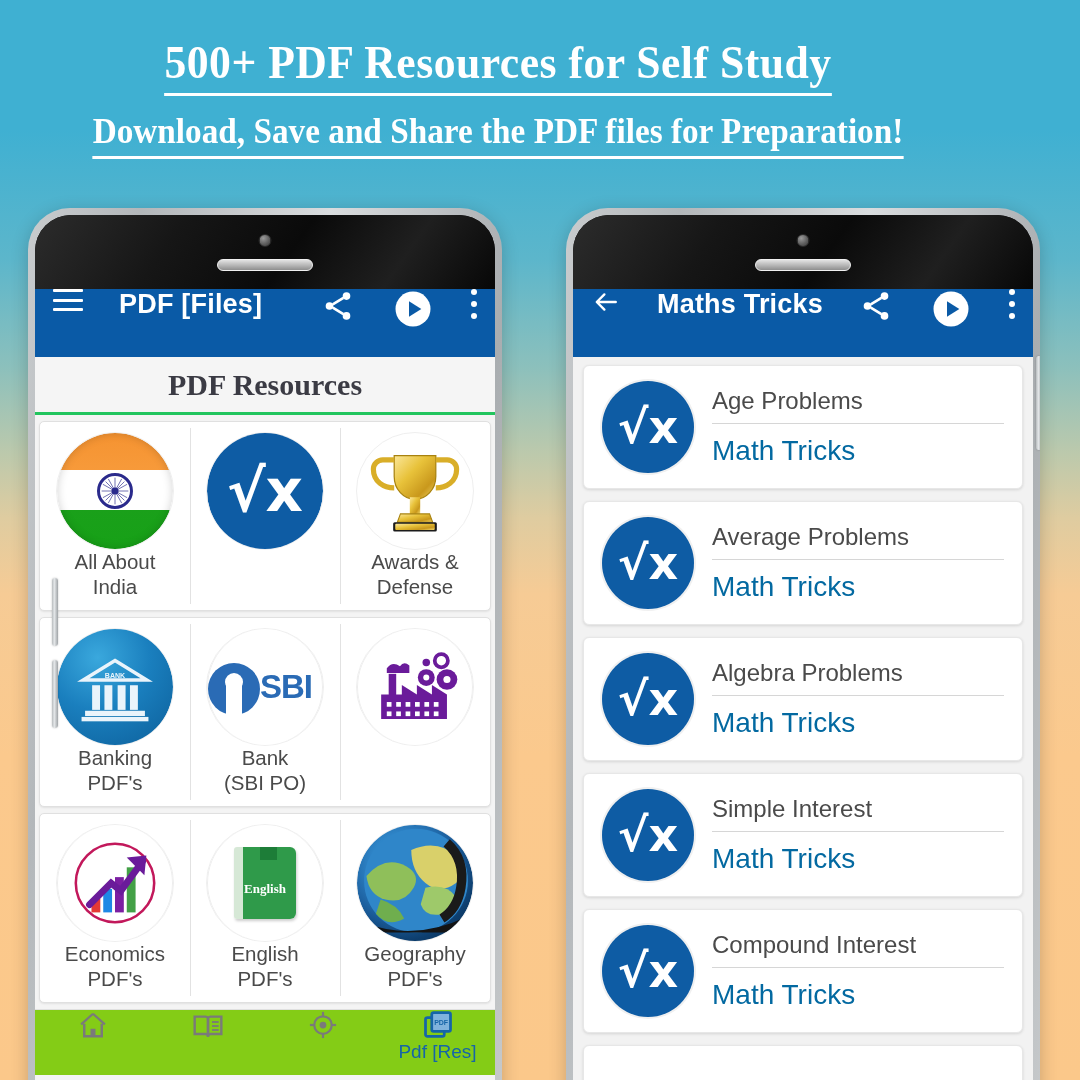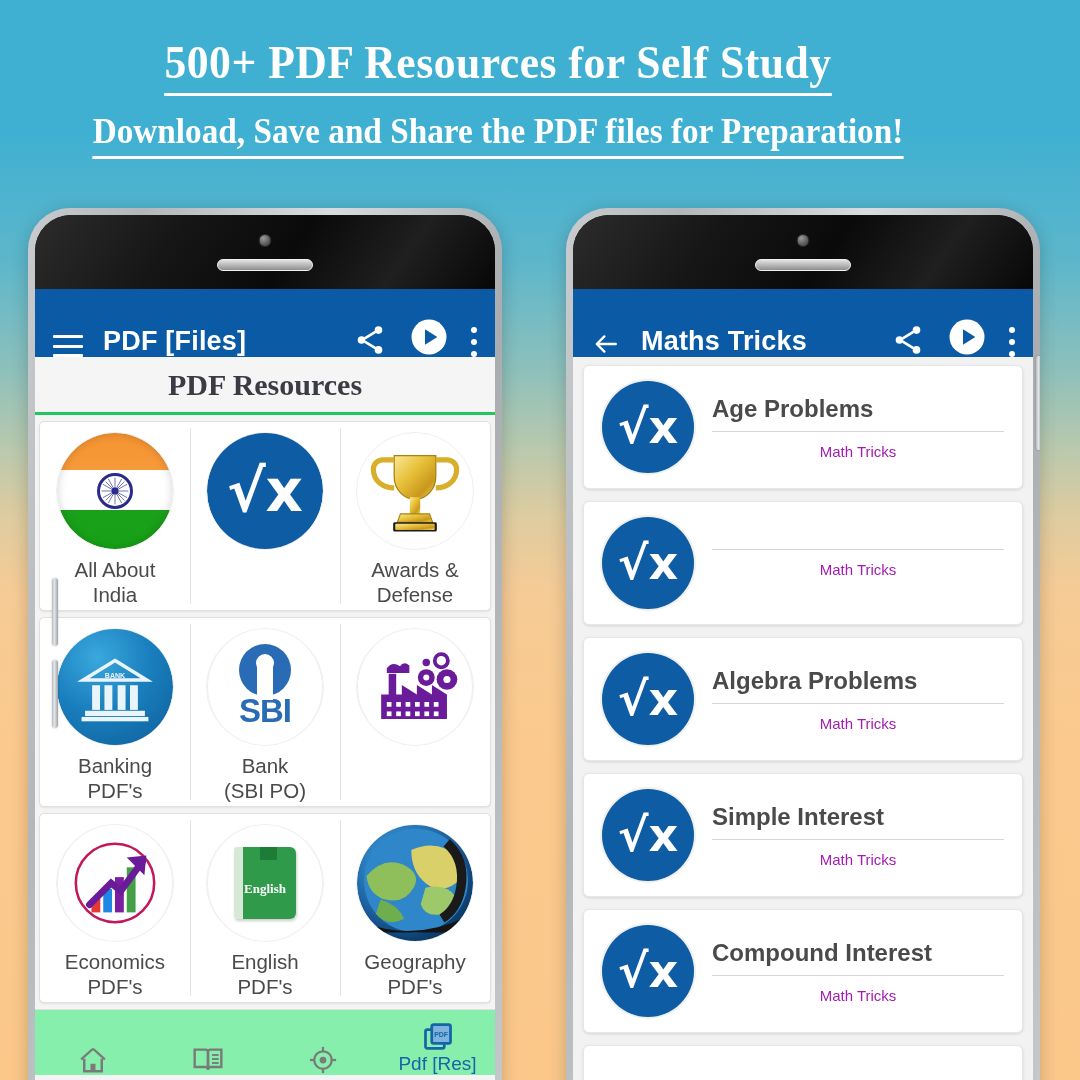--- a/index.html
+++ b/index.html
@@ -96,23 +96,24 @@
     box-shadow: 0 0 2px rgba(0,0,0,0.25);
   }
   #btn-vol-up   { left: 24px; top: 370px; height: 68px; }
   #btn-vol-down { left: 24px; top: 452px; height: 68px; }
   #btn-power-r  { left: 1042px; top: 356px; height: 94px; }
 
   
   .appbar {
     height: 68px;
     background: #0a5aa6;
-    display: flex; align-items: flex-end;
+    display: flex; align-items: flex-start;
     padding: 0 18px;
     color: #fff;
+    gap: 16px;
   }
   .appbar .title {
     font-size: 27px; font-weight: bold; letter-spacing: 0.2px;
     margin-left: 20px; flex: 0 0 auto;
   }
   .appbar .spacer { flex: 1 1 auto; }
   .icon-btn { display: flex; align-items: center; justify-content: center; cursor: pointer; }
   .ham { width: 30px; height: 22px; display: flex; flex-direction: column; justify-content: space-between; }
   .ham i { display: block; height: 3px; background: #fff; border-radius: 1px; }
   .back-arrow { width: 30px; height: 26px; }
@@ -153,21 +154,21 @@
     width: 1px; background: #e2e2e2;
   }
   .tile-icon {
     width: 118px; height: 118px; border-radius: 50%;
     display: flex; align-items: center; justify-content: center;
     overflow: hidden; position: relative;
     background: #fff;
     border: 1px solid #efefef;
   }
   .tile-label {
-    margin-top: 8px;
+    margin-top: 0;
     font-size: 20.5px; color: #4a4a4a; text-align: center;
     line-height: 1.2; font-weight: 500;
   }
 
   
   .flag-in { width: 116px; height: 116px; border-radius: 50%; overflow: hidden; position: relative;
              background: linear-gradient(180deg,#f59331 0%,#f79a3a 32%,#ffffff 32%,#ffffff 66%,#1aa01a 66%,#17a117 100%);
              box-shadow: inset 0 0 10px rgba(0,0,0,0.18); }
   .chakra { position: absolute; left: 50%; top: 50%; transform: translate(-50%,-50%);
             width: 36px; height: 36px; border-radius: 50%; border: 3px solid #2a2a8c; }
@@ -181,21 +182,21 @@
   }
   .sqrt-glyph { color: #fff; font-size: 58px; font-weight: bold; font-family: "DejaVu Sans", sans-serif; line-height: 1; }
 
   .bank-circle {
     width: 118px; height: 118px; border-radius: 50%;
     background: radial-gradient(circle at 35% 25%, #3aa8dd 0%, #1a7fbe 45%, #0c5e99 100%);
     display:flex; align-items:center; justify-content:center;
   }
 
   .sbi-circle { width:118px; height:118px; border-radius:50%; background:#fff; border:1px solid #ededed;
-                display:flex; flex-direction:column; align-items:center; justify-content:center; }
+                display:flex; flex-direction:row; align-items:center; justify-content:flex-start; }
   .sbi-key { width:52px; height:52px; border-radius:50%; background:#2a6bb5; position:relative; margin-bottom:-4px; }
   .sbi-key::after { content:""; position:absolute; left:50%; top:14px; transform:translateX(-50%);
                     width:16px; height:42px; background:#fff; border-radius:8px 8px 0 0; }
   .sbi-key::before { content:""; position:absolute; left:50%; top:10px; transform:translateX(-50%);
                     width:18px; height:18px; background:#fff; border-radius:50%; z-index:2; }
   .sbi-text { font-size:33px; font-weight:bold; color:#2a6bb5; letter-spacing:-1px; font-family:"Liberation Sans",sans-serif; }
 
   .factory-circle { width:118px; height:118px; border-radius:50%; background:#fff; border:1px solid #ededed;
                     display:flex; align-items:center; justify-content:center; }
 
@@ -208,22 +209,22 @@
               border-radius: 3px 6px 6px 3px; position:relative; box-shadow: 1px 2px 3px rgba(0,0,0,0.2); }
   .book-obj .tab { position:absolute; top:0; left:26px; width:17px; height:13px; background:#1d7d38; }
   .book-obj .lbl { position:absolute; top:34px; left:0; width:100%; text-align:center;
                    font-family:"Liberation Serif",serif; font-size:13px; color:#fff; font-weight:bold; }
 
   .globe-circle { width:118px; height:118px; border-radius:50%; overflow:hidden; position:relative;
      background: radial-gradient(circle at 38% 34%, #7fd0f0 0%, #2f86c9 28%, #1c5f9e 52%, #0d3e6e 72%, #06243f 100%); }
 
   
   .bottom-nav {
-    height: 66px; background: #86efac; border-top: 1px solid #e0e0e0;
-    display: flex; align-items: flex-end;
+    height: 66px; background: #84cc16; border-top: 1px solid #e0e0e0;
+    display: flex; align-items: flex-start;
   }
   .nav-item { flex: 1 1 25%; display: flex; flex-direction: column; align-items: center; justify-content: center; cursor: pointer; }
   .nav-label { font-size: 19px; color: #1565a8; margin-top: 1px; }
 
   
   .screen-r { background: #f2f2f2; height: 758px; padding: 8px 10px 0 10px; overflow: hidden; }
   .card {
     background: #ffffff;
     border-radius: 6px;
     border: 1px solid #e7e7e7;
@@ -235,23 +236,23 @@
     cursor: pointer;
   }
   .card-icon {
     width: 92px; height: 92px; border-radius: 50%;
     background: #0e5ca4; flex: 0 0 auto;
     display:flex; align-items:center; justify-content:center;
     box-shadow: 0 0 0 2px #f0f0f0;
   }
   .card-icon .sqrt-glyph { font-size: 46px; }
   .card-text { flex: 1 1 auto; margin-left: 18px; padding-right: 4px; }
-  .card-title { font-size: 24px; font-weight: bold; color: #4a4a4a; padding-bottom: 8px; }
+  .card-title { font-size: 24px; font-weight: normal; color: #4a4a4a; padding-bottom: 8px; }
   .card-rule { height: 1px; background: #d6d6d6; width: 100%; }
-  .card-sub { font-size: 15px; color: #a21caf; padding-top: 11px; text-align: center; }
+  .card-sub { font-size: 28px; color: #0369a1; padding-top: 11px; }
 </style>
 </head>
 <body>
 
 <div class="headline-wrap">
   <div class="headline-1">
     <span class="u">500+ PDF Resources for Self Study</span>
   </div>
   <div class="headline-2">
     <span class="u">Download, Save and Share the PDF files for Preparation!</span>
@@ -589,20 +590,21 @@
           <div class="card-rule"></div>
           <div class="card-sub">Math Tricks</div>
         </div>
       </div>
 
       <div class="card">
         <div class="card-icon">
           <span class="sqrt-glyph">√x</span>
         </div>
         <div class="card-text">
+          <div class="card-title">Average Problems</div>
           <div class="card-rule"></div>
           <div class="card-sub">Math Tricks</div>
         </div>
       </div>
 
       <div class="card">
         <div class="card-icon">
           <span class="sqrt-glyph">√x</span>
         </div>
         <div class="card-text">

